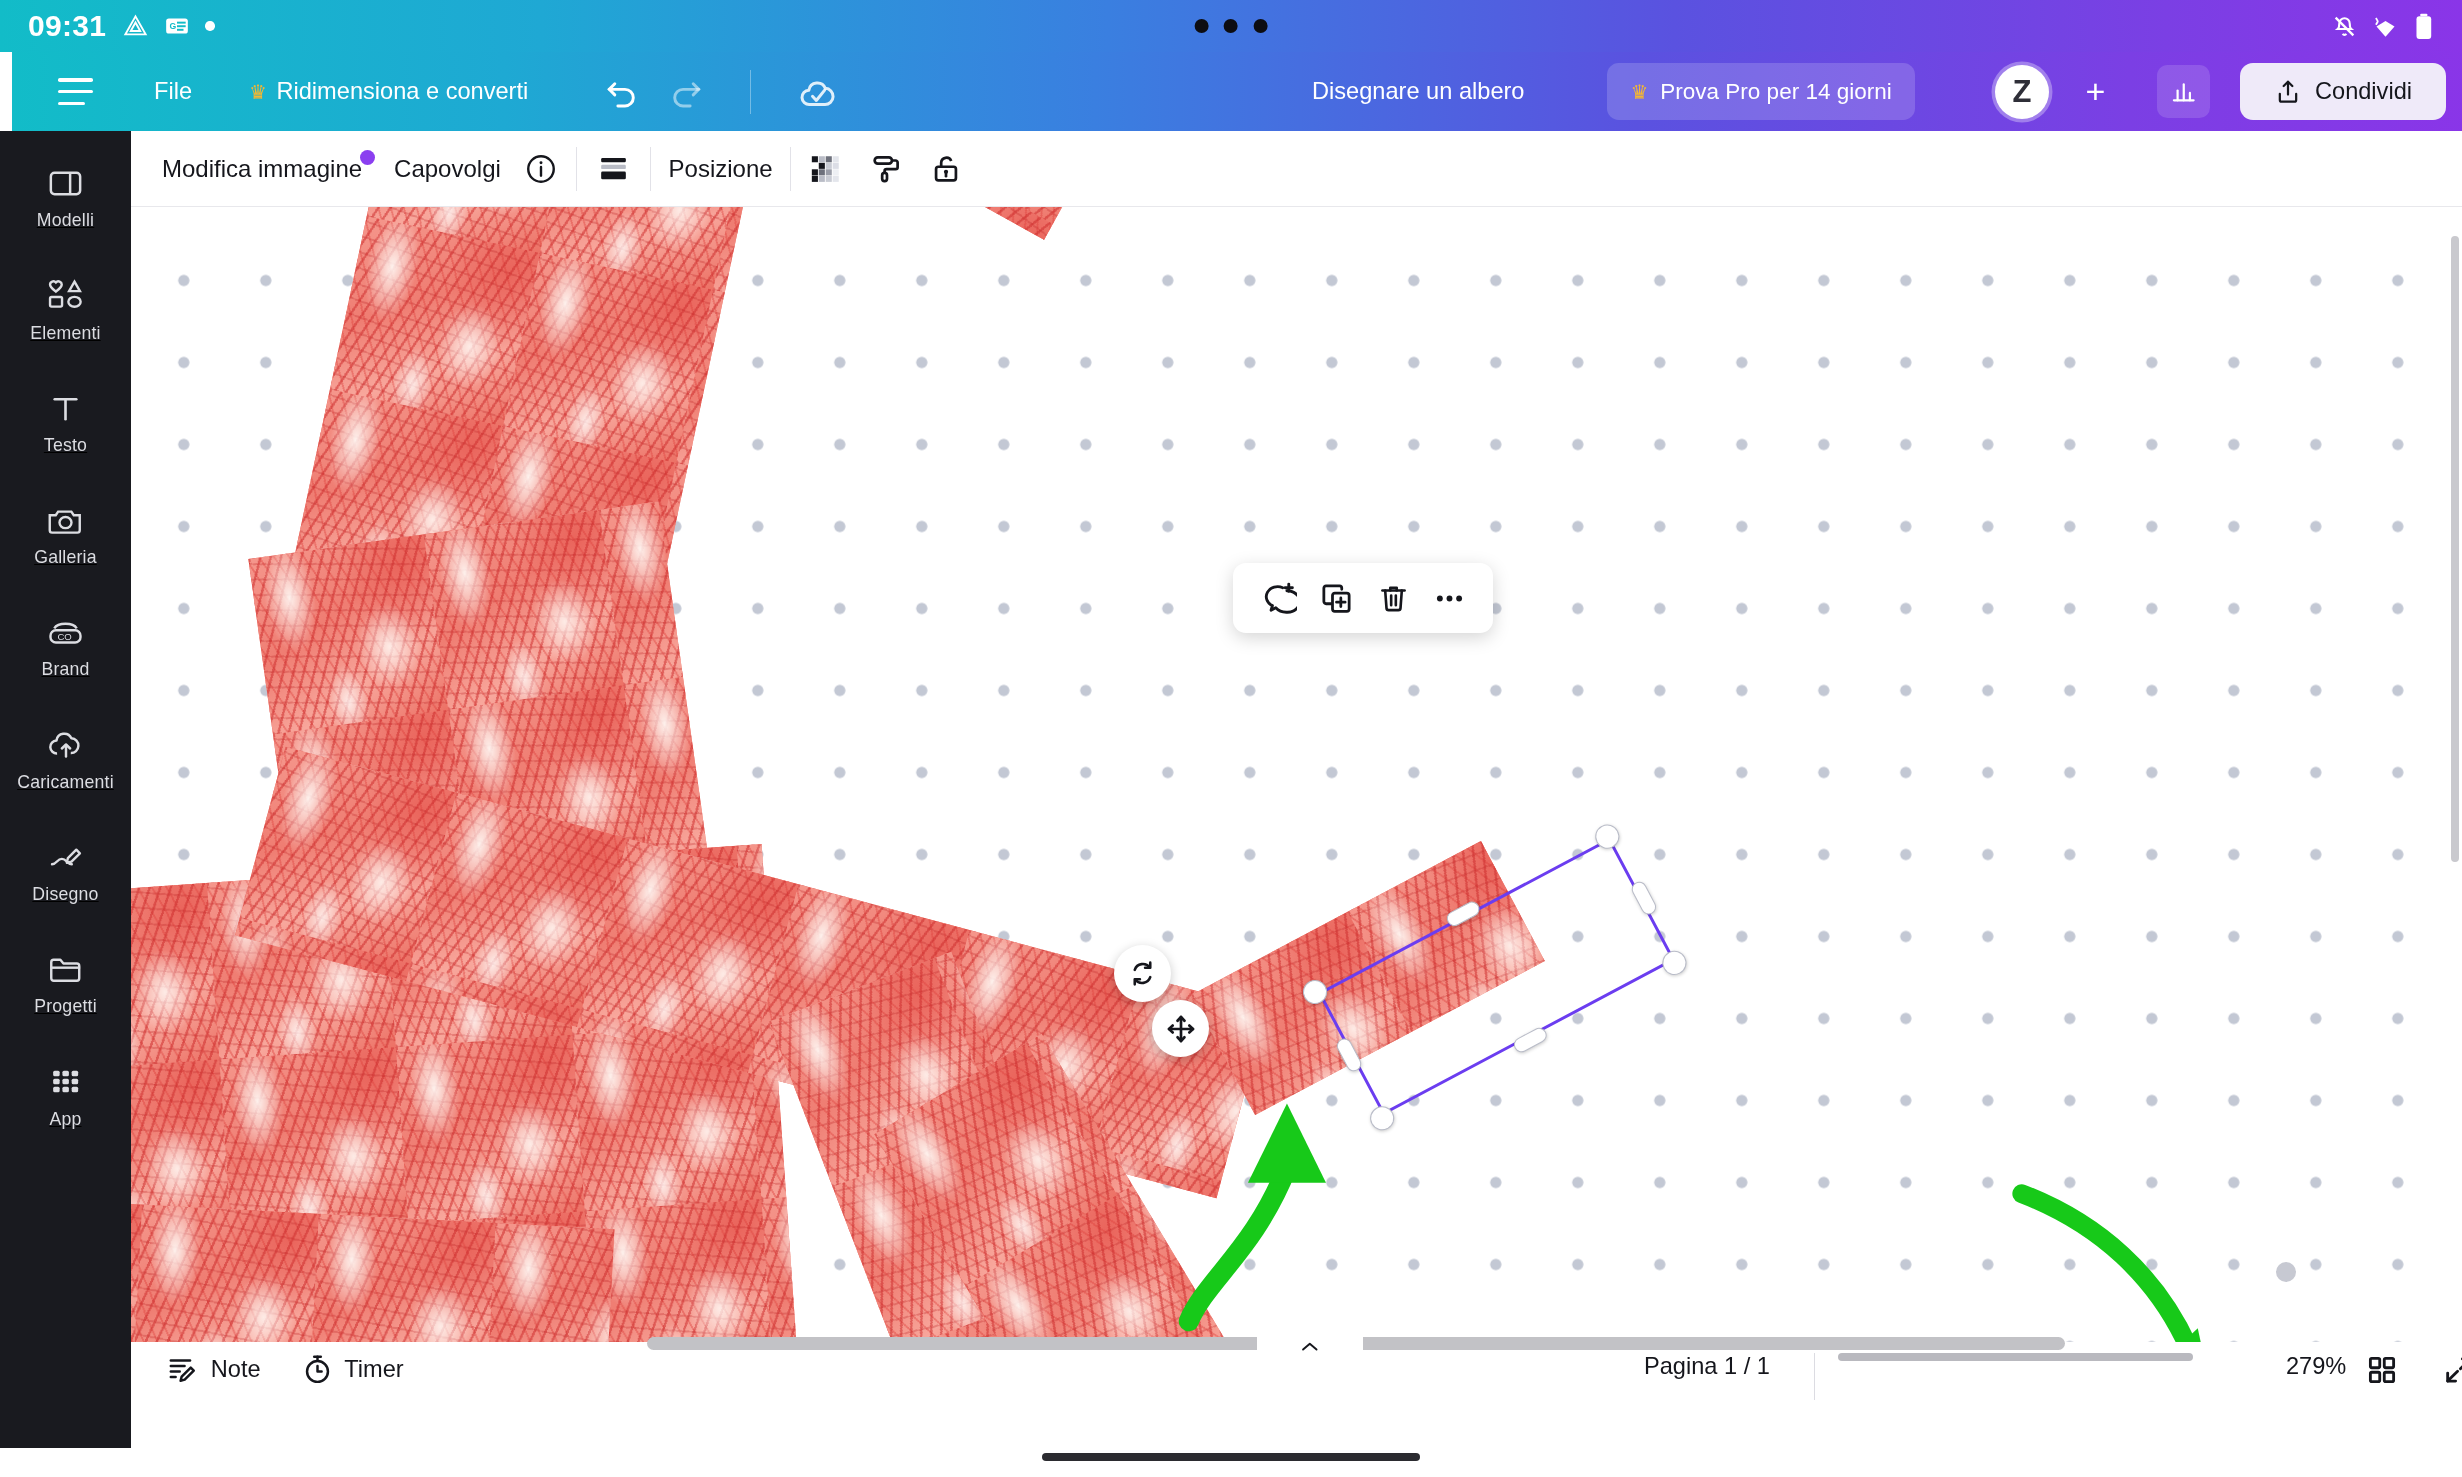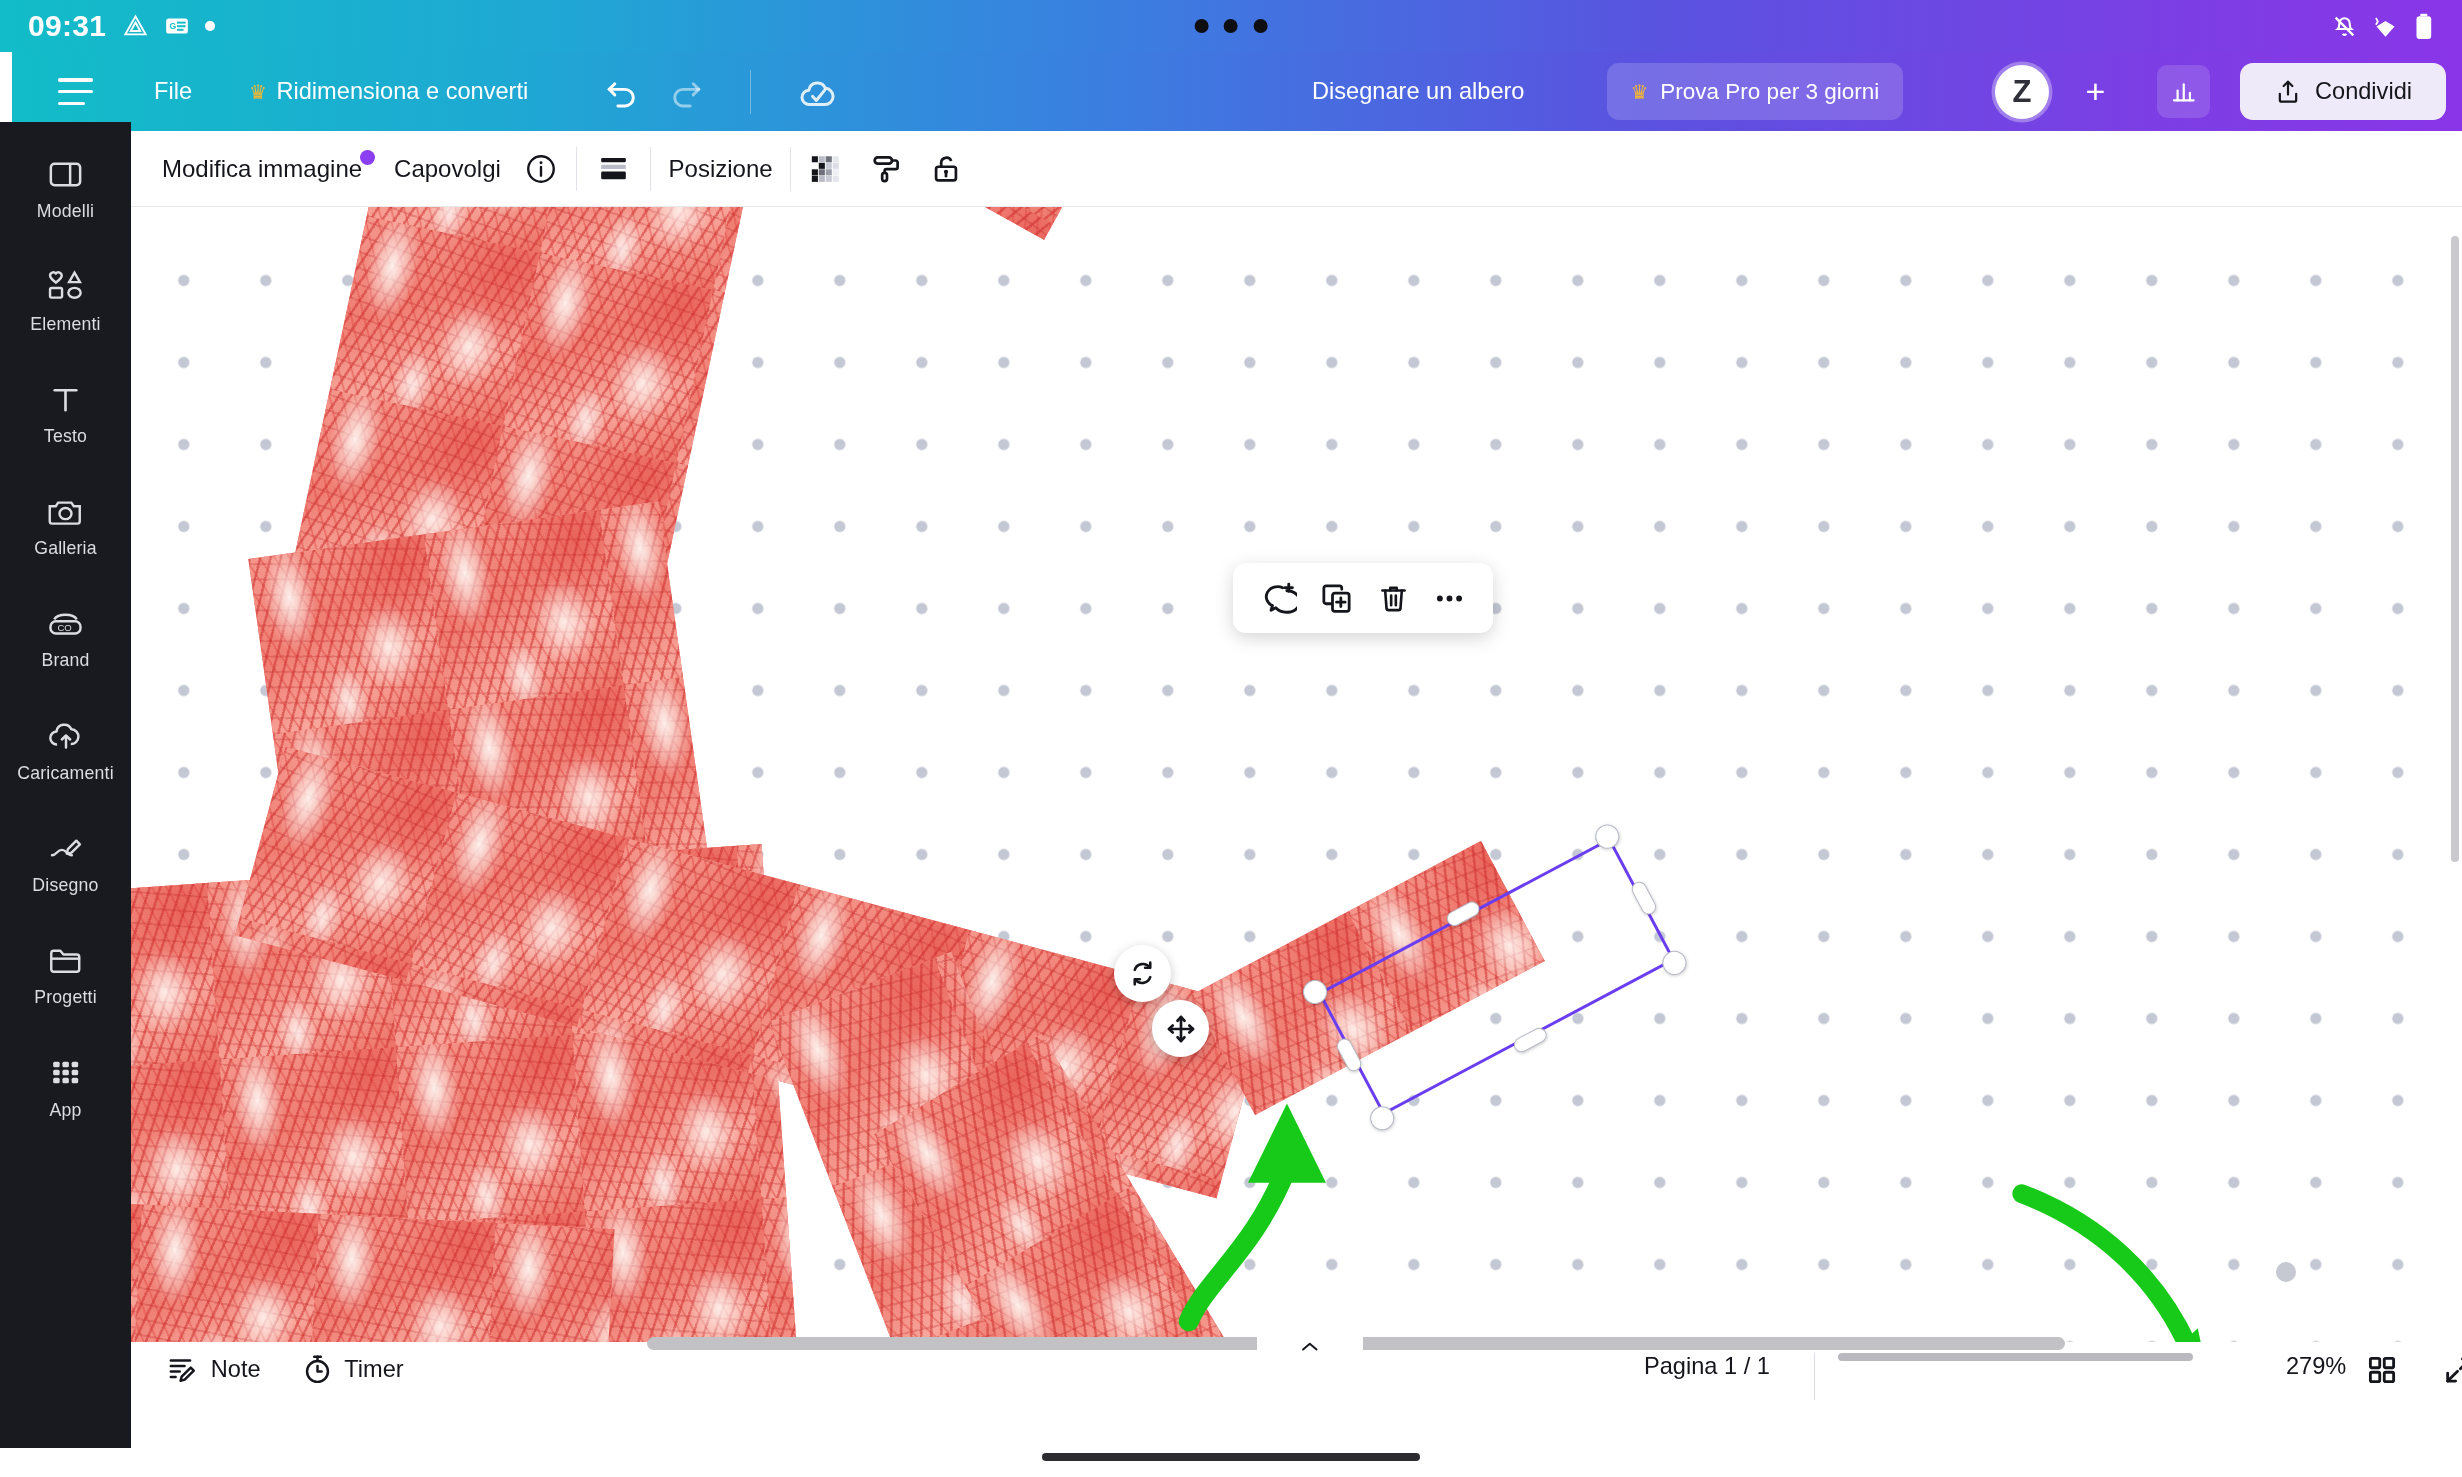--- a/index.html
+++ b/index.html
@@ -56,23 +56,23 @@
     border-radius:10.6px; background:rgba(255,255,255,.14);
     display:flex; align-items:center; justify-content:center; }
   #share-btn{
     position:absolute; left:2228px; width:206px; height:57px; border-radius:13px;
     background:#efeaf9; color:#15161c; display:flex; align-items:center;
     justify-content:center; gap:13px; font-size:23.6px;
   }
 
   
   #sidebar{
-    position:absolute; left:0; top:122px; width:131px; height:1346px;
+    position:absolute; left:0; top:131px; width:131px; height:1346px;
     background:#191a1f; display:flex; flex-direction:column;
-    align-items:center; padding-top:34px; gap:46px;
+    align-items:center; padding-top:34px; gap:46px;text-decoration:underline;
   }
   .side-item{ width:131px; display:flex; flex-direction:column; align-items:center;
     gap:8.3px; color:#dcdde2; }
   .side-label{ font-size:17.7px; letter-spacing:0.2px; }
 
   
   #sub-toolbar{
     position:absolute; left:131px; top:131px; width:2331px; height:76px;
     background:#fff; display:flex; align-items:center; color:#15161c;
     border-bottom:0.6px solid #e8e8ec;
@@ -242,21 +242,21 @@
     </svg>
     <span class="divider-v"></span>
     <svg width="40" height="40" viewBox="0 0 24 24" fill="none" stroke="rgba(255,255,255,.85)" stroke-width="1.8" stroke-linejoin="round">
       <path d="M7.5 19.5a4.3 4.3 0 01-.4-8.6A5.2 5.2 0 0117 9.8a3.9 3.9 0 01-.4 9.7z"></path>
       <path d="M9.3 14.6l2.3 2.5 5-6.2" stroke-linecap="round"></path>
     </svg>
   </div>
   <span id="doc-title" class="nav-txt">Disegnare un albero</span>
   <div id="pro-trial">
     <span class="crown">♛</span>
-    <span>Prova Pro per 3 giorni</span>
+    <span>Prova Pro per 14 giorni</span>
   </div>
   <div id="avatar">
     <span>Z</span>
   </div>
   <div id="add-collab">
     <span>+</span>
   </div>
   <div id="stats-btn">
     <svg width="29.5" height="29.5" viewBox="0 0 24 24" stroke="#fff" stroke-width="1.8" stroke-linecap="round">
       <path d="M4 19h16"></path>

